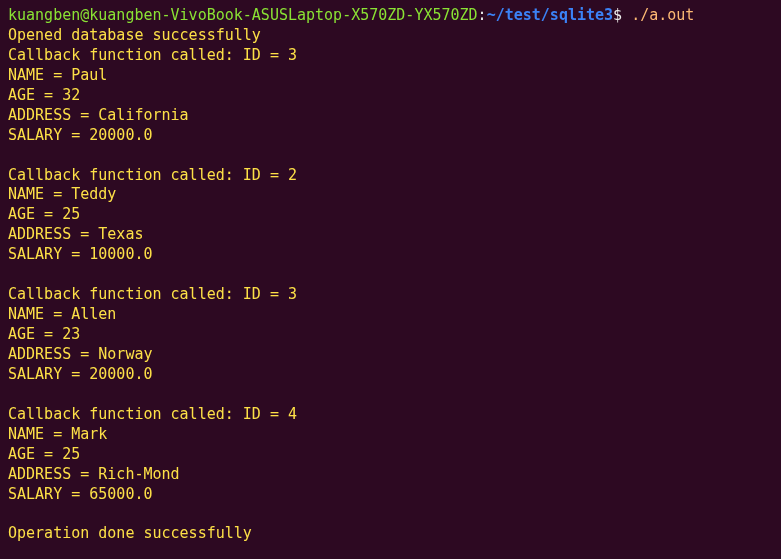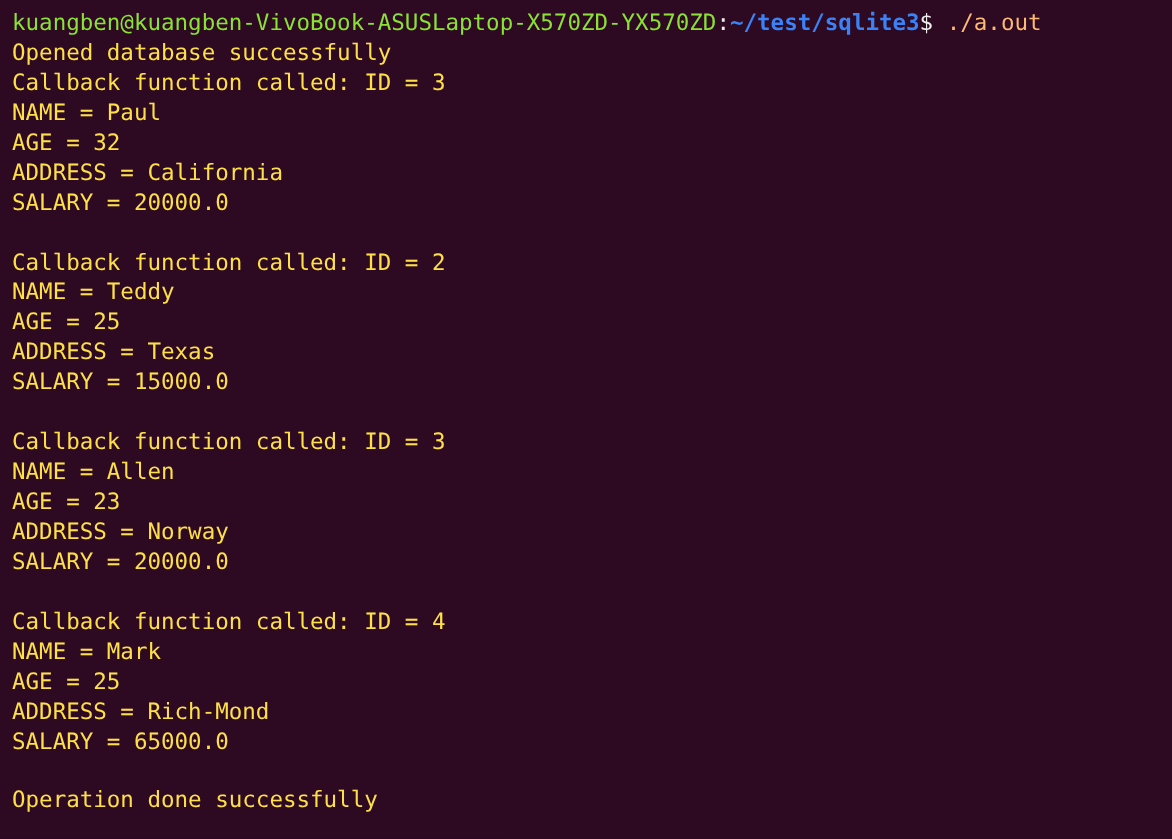--- a/index.html
+++ b/index.html
@@ -56,21 +56,21 @@
 <div class="output-line">NAME = Paul</div>
 <div class="output-line">AGE = 32</div>
 <div class="output-line">ADDRESS = California</div>
 <div class="output-line">SALARY = 20000.0</div>
 <div class="blank-line"></div>
 
 <div class="output-line">Callback function called: ID = 2</div>
 <div class="output-line">NAME = Teddy</div>
 <div class="output-line">AGE = 25</div>
 <div class="output-line">ADDRESS = Texas</div>
-<div class="output-line">SALARY = 15000.0</div>
+<div class="output-line">SALARY = 10000.0</div>
 <div class="blank-line"></div>
 
 <div class="output-line">Callback function called: ID = 3</div>
 <div class="output-line">NAME = Allen</div>
 <div class="output-line">AGE = 23</div>
 <div class="output-line">ADDRESS = Norway</div>
 <div class="output-line">SALARY = 20000.0</div>
 <div class="blank-line"></div>
 
 <div class="output-line">Callback function called: ID = 4</div>

